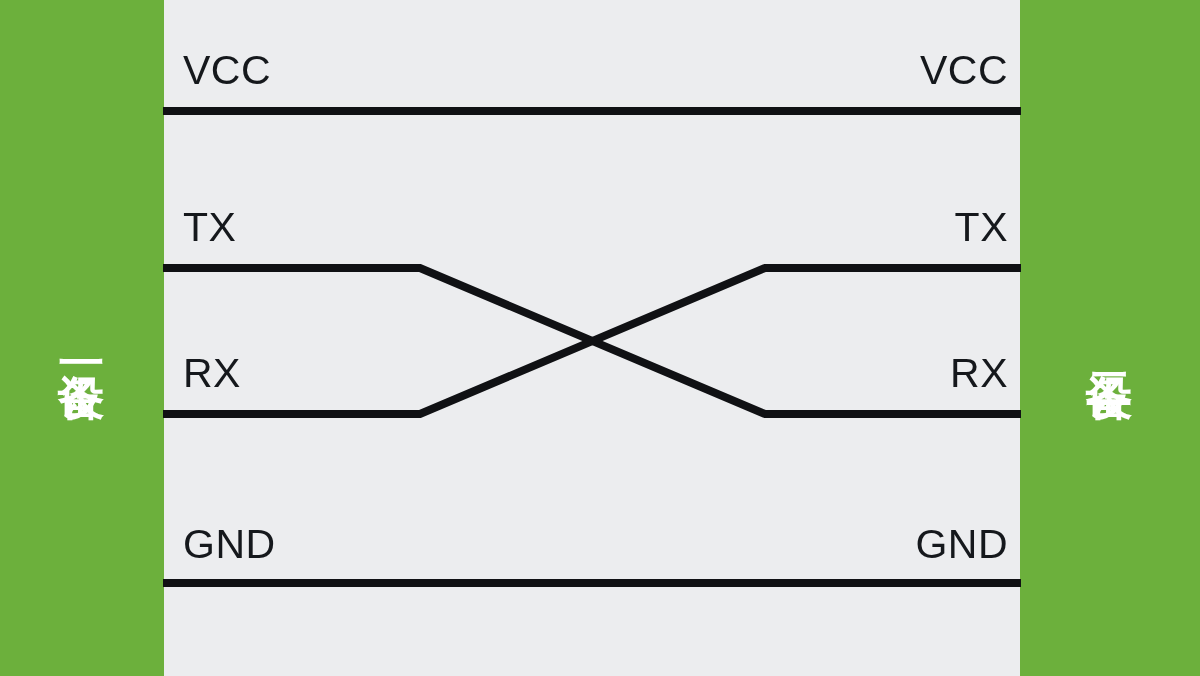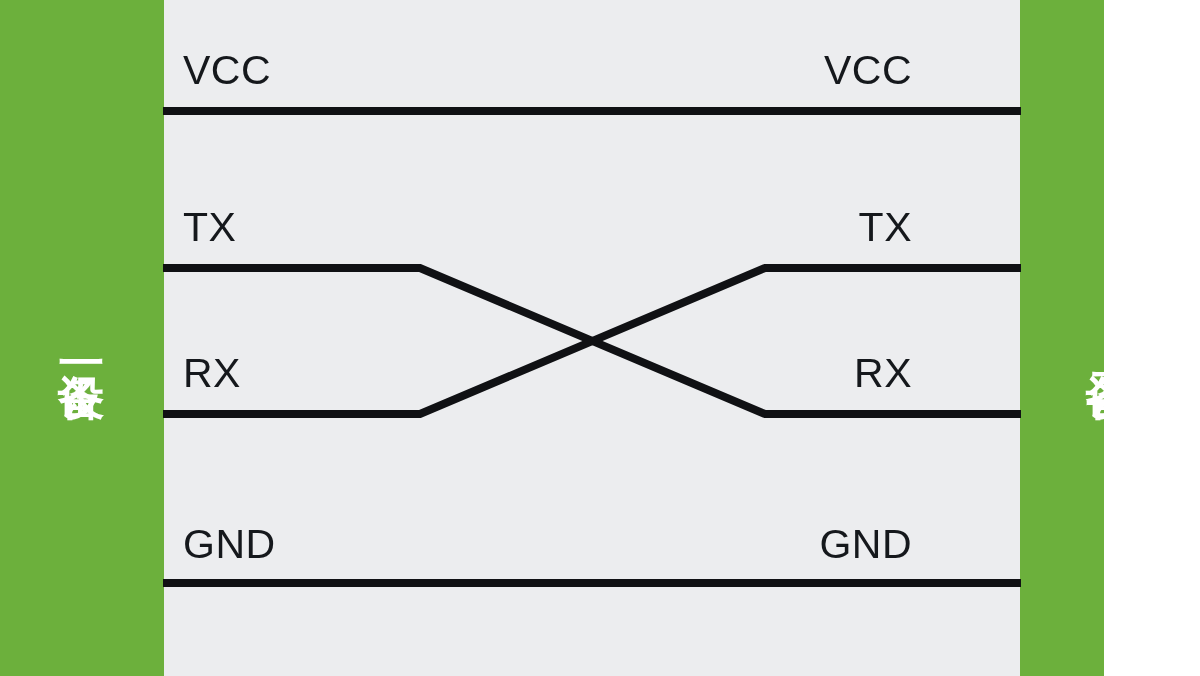--- a/index.html
+++ b/index.html
@@ -2,21 +2,21 @@
 <html><head>
 <meta charset="utf-8">
 <style>
   html, body {
     margin: 0;
     padding: 0;
     background: #ffffff;
   }
   #stage {
     position: relative;
-    width: 1104px;
+    width: 1200px;
     height: 676px;
     background: #ecedef;
     overflow: hidden;
     font-family: "Liberation Sans", sans-serif;
   }
 
   
   .device-block {
     position: absolute;
     top: 0;

